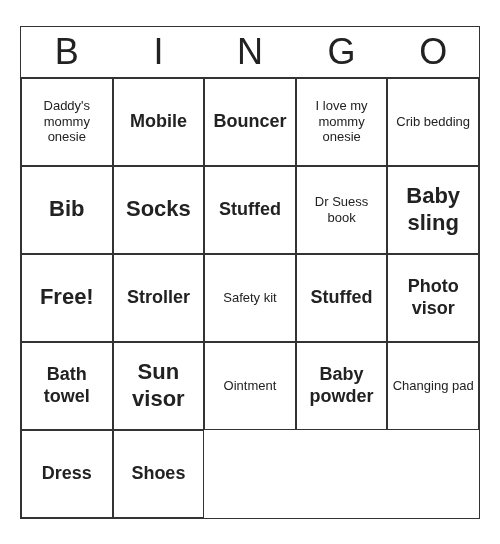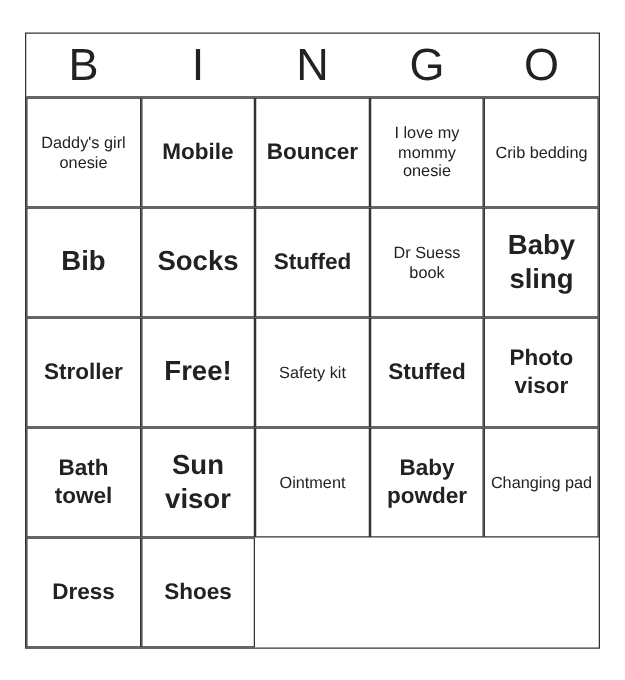--- a/index.html
+++ b/index.html
@@ -62,32 +62,32 @@
 
 <div class="bingo-card">
   <div class="bingo-header">
   <div class="bingo-header-cell">B</div>
       <div class="bingo-header-cell">I</div>
       <div class="bingo-header-cell">N</div>
       <div class="bingo-header-cell">G</div>
       <div class="bingo-header-cell">O</div>
     </div>
   <div class="bingo-grid">
-  <div class="bingo-cell">Daddy's girl onesie</div>
+  <div class="bingo-cell">Daddy's mommy onesie</div>
       <div class="bingo-cell medium-text">Mobile</div>
       <div class="bingo-cell medium-text">Bouncer</div>
       <div class="bingo-cell">I love my mommy onesie</div>
       <div class="bingo-cell">Crib bedding</div>
       <div class="bingo-cell large-text">Bib</div>
       <div class="bingo-cell large-text">Socks</div>
       <div class="bingo-cell medium-text">Stuffed</div>
       <div class="bingo-cell">Dr Suess book</div>
       <div class="bingo-cell large-text">Baby sling</div>
+      <div class="bingo-cell free">Free!</div>
       <div class="bingo-cell medium-text">Stroller</div>
-      <div class="bingo-cell free">Free!</div>
       <div class="bingo-cell">Safety kit</div>
       <div class="bingo-cell medium-text">Stuffed</div>
       <div class="bingo-cell medium-text">Photo visor</div>
       <div class="bingo-cell medium-text">Bath towel</div>
       <div class="bingo-cell large-text">Sun visor</div>
       <div class="bingo-cell">Ointment</div>
       <div class="bingo-cell medium-text">Baby powder</div>
       <div class="bingo-cell">Changing pad</div>
       <div class="bingo-cell medium-text">Dress</div>
       <div class="bingo-cell medium-text">Shoes</div>

